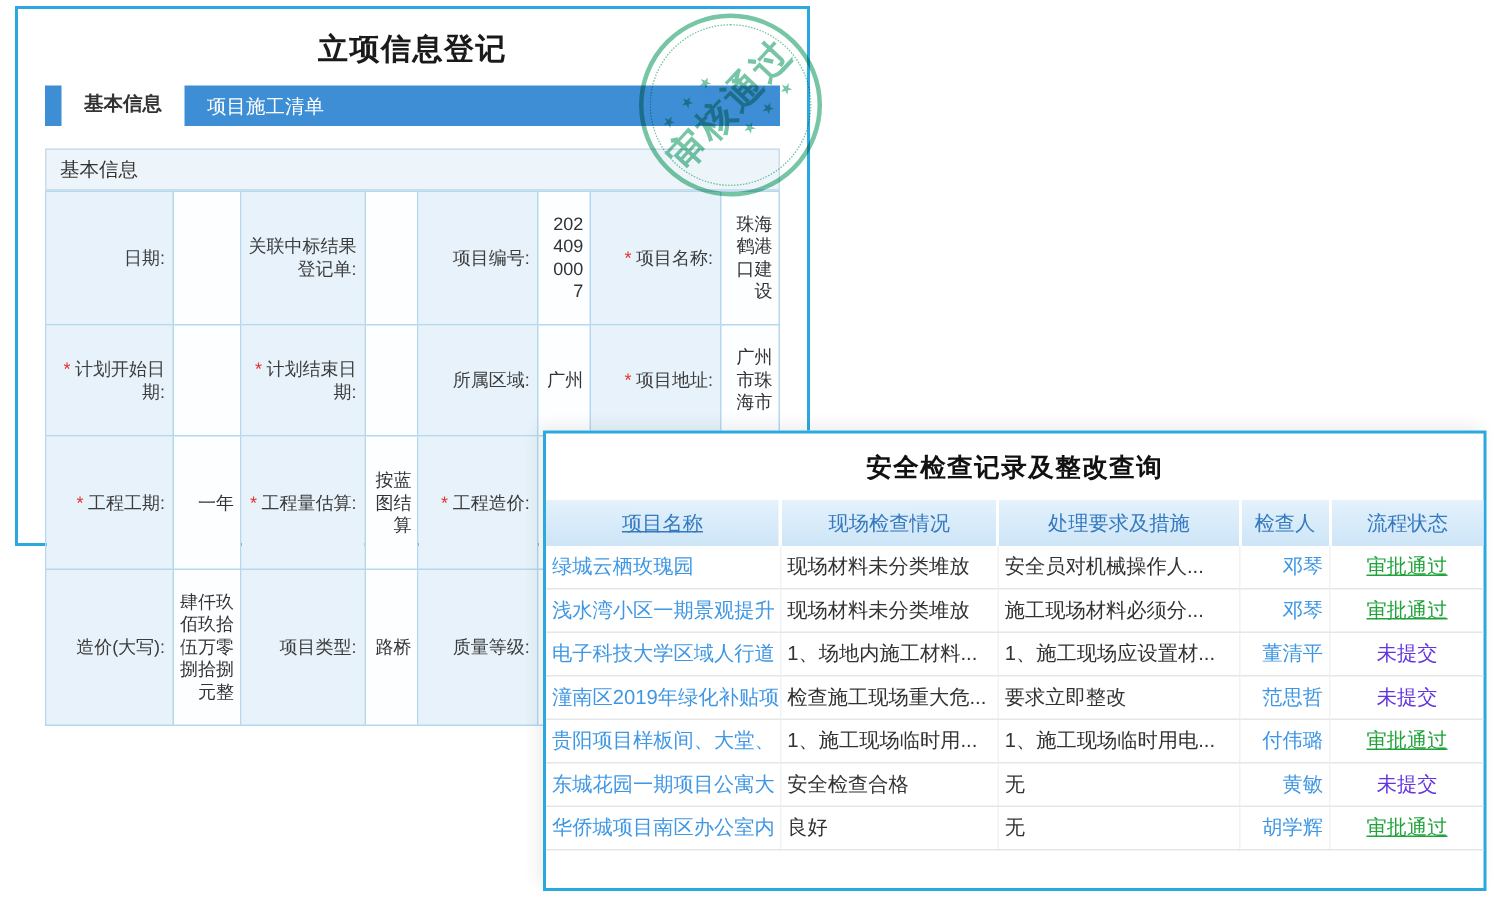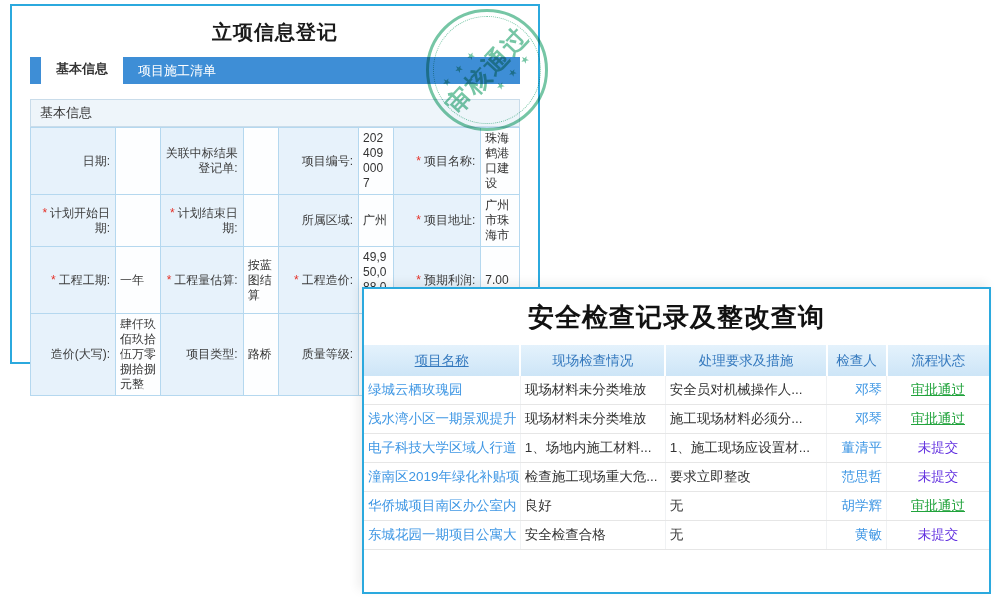--- a/index.html
+++ b/index.html
@@ -40,21 +40,21 @@
     font-size:12px;
   }
   table.formtbl td{
     border:1px solid #b5d8ef;vertical-align:middle;
     word-break:break-all;overflow:hidden;
   }
   td.flabel{
     background:#e7f2fb;text-align:right;color:#3c3c3c;padding:3px 5px 3px 2px;
     line-height:15px;
   }
-  td.fvalue{background:#fdfeff;text-align:left;color:#333;padding:3px 4px;line-height:15px;}
+  td.fvalue{background:#fdfeff;text-align:right;color:#333;padding:14px 4px;line-height:15px;}
   .req{color:#e5332a;margin-right:3px;font-size:12px;}
 
   
   .stamp{
     position:absolute;left:426px;top:9px;width:116px;height:116px;z-index:3;
     border:3px solid #57b991;border-radius:50%;
     opacity:0.82;mix-blend-mode:multiply;pointer-events:none;
   }
   .stamp::before{
     content:"";position:absolute;inset:4px;border:1px dotted #57b991;border-radius:50%;
@@ -69,21 +69,21 @@
   .stamp-stars.s2{margin-left:34px;}
   .stamp-text{font-size:25px;font-weight:bold;letter-spacing:2px;line-height:30px;white-space:nowrap;}
 
   
   .panel2{
     position:absolute;left:362px;top:287px;width:625px;height:303px;
     background:#fff;border:2px solid #2ba9de;z-index:10;
     box-shadow:-4px -4px 10px rgba(0,0,0,0.07);
   }
   .p2-title{
-    text-align:center;font-size:26px;font-weight:bold;color:#111;
+    text-align:center;font-size:17px;font-weight:bold;color:#111;
     padding:11px 0 10px 0;letter-spacing:1px;
   }
   table.qtbl{
     width:100%;border-collapse:collapse;table-layout:fixed;font-size:13.5px;
   }
   table.qtbl th{
     background:linear-gradient(#e4f2fc,#cde5f7);color:#3579be;font-weight:normal;
     height:29px;text-align:center;border-left:2px solid #fff;
     white-space:nowrap;overflow:hidden;
   }
@@ -220,28 +220,35 @@
           <td class="c-status"><span class="st-unsubmitted">未提交</span></td>
         </tr>
         <tr>
           <td class="c-project">潼南区2019年绿化补贴项</td>
           <td class="c-plain">检查施工现场重大危...</td>
           <td class="c-plain">要求立即整改</td>
           <td class="c-inspector">范思哲</td>
           <td class="c-status"><span class="st-unsubmitted">未提交</span></td>
         </tr>
         <tr>
-          <td class="c-project">华侨城项目南区办公室内</td>
-          <td class="c-plain">良好</td>
-          <td class="c-plain">无</td>
-          <td class="c-inspector">胡学辉</td>
+          <td class="c-project">贵阳项目样板间、大堂、</td>
+          <td class="c-plain">1、施工现场临时用...</td>
+          <td class="c-plain">1、施工现场临时用电...</td>
+          <td class="c-inspector">付伟璐</td>
           <td class="c-status"><span class="st-approved">审批通过</span></td>
         </tr>
         <tr>
           <td class="c-project">东城花园一期项目公寓大</td>
           <td class="c-plain">安全检查合格</td>
           <td class="c-plain">无</td>
           <td class="c-inspector">黄敏</td>
           <td class="c-status"><span class="st-unsubmitted">未提交</span></td>
         </tr>
+        <tr>
+          <td class="c-project">华侨城项目南区办公室内</td>
+          <td class="c-plain">良好</td>
+          <td class="c-plain">无</td>
+          <td class="c-inspector">胡学辉</td>
+          <td class="c-status"><span class="st-approved">审批通过</span></td>
+        </tr>
       </tbody>
   </table>
 </div>
 
 </body></html>

